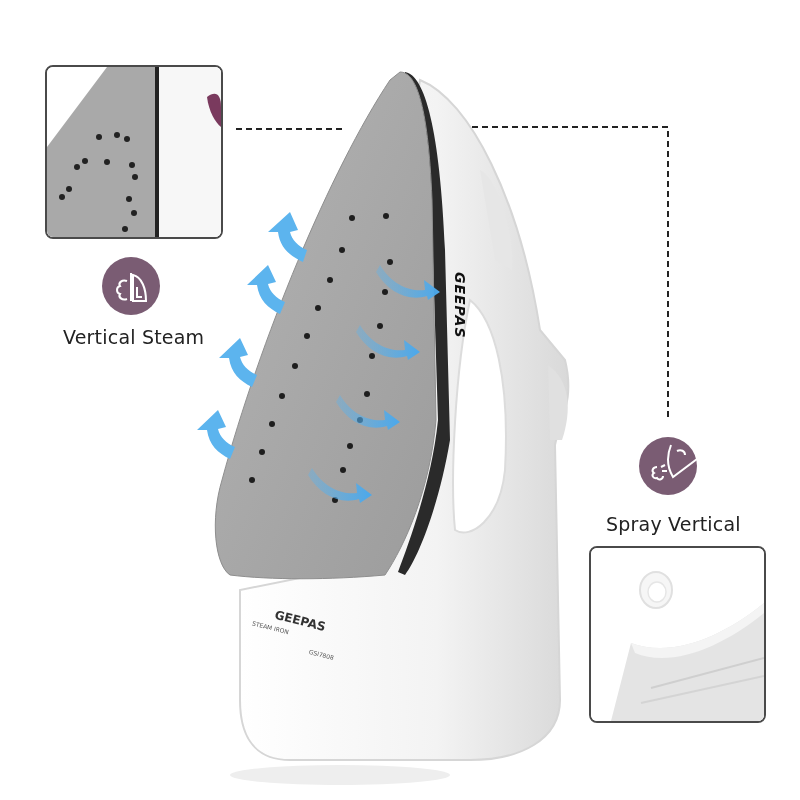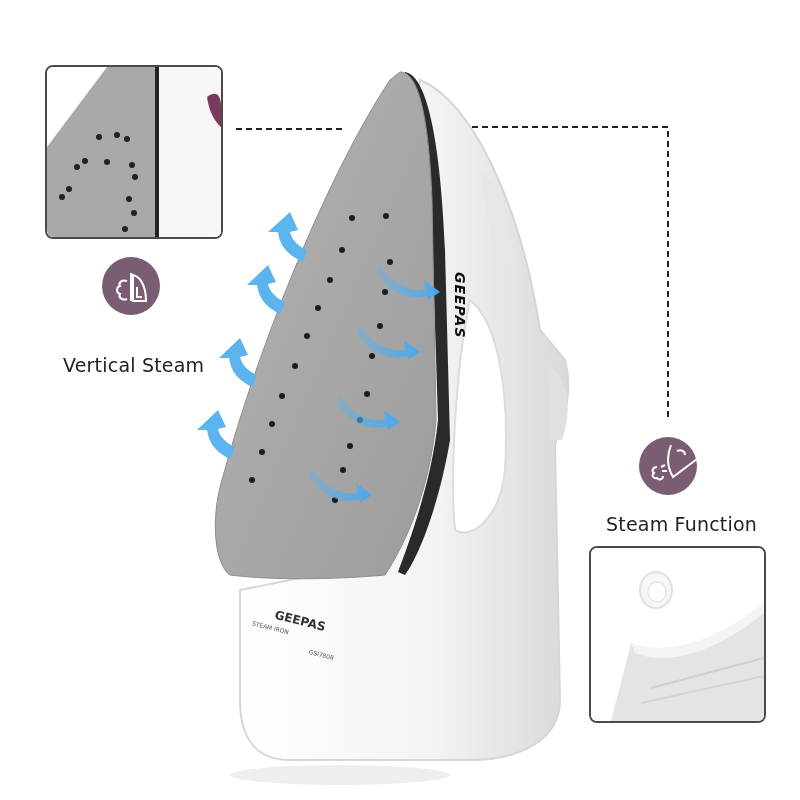--- a/index.html
+++ b/index.html
@@ -124,33 +124,33 @@
 <div class="badge" style="left:102px;top:257px;">
   <svg width="58" height="58" viewBox="0 0 58 58">
     <g fill="none" stroke="#fff" stroke-width="2">
       <path d="M29 16 L29 44"></path>
       <path d="M31 18 C40 20 44 32 44 44 L31 44 Z"></path>
       <path d="M35 30 L35 40 L40 40"></path>
       <path d="M25 24 C20 22 16 26 18 29 C14 30 14 36 18 37 C16 40 20 44 25 42"></path>
     </g>
   </svg>
 </div>
-<div class="label" style="left:63px;top:326px;margin-top:28px;">Vertical Steam</div>
+<div class="label" style="left:63px;top:326px;">Vertical Steam</div>
 
 <div class="badge" style="left:639px;top:437px;">
   <svg width="58" height="58" viewBox="0 0 58 58">
     <g fill="none" stroke="#fff" stroke-width="2">
       <path d="M32 8 C28 18 28 30 34 40 L58 22"></path>
       <path d="M38 14 C42 12 46 14 46 18"></path>
       <path d="M18 30 C14 30 12 34 15 36 C12 38 14 42 18 41 C20 44 24 42 24 39"></path>
       <path d="M22 30 L26 28 M23 34 L28 34"></path>
     </g>
   </svg>
 </div>
-<div class="label" style="left:606px;top:513px;">Steam Function</div>
+<div class="label" style="left:606px;top:513px;">Spray Vertical</div>
 
 <div class="inset" style="left:589px;top:546px;width:173px;height:173px;">
   <svg width="173" height="173" viewBox="0 0 173 173">
     <rect width="173" height="173" fill="#ffffff"></rect>
     <path d="M40 95 C80 110 130 90 173 55 L173 173 L20 173 Z" fill="#e4e4e4"></path>
     <path d="M40 95 C80 110 130 90 173 55 L173 65 C130 100 80 120 44 105 Z" fill="#f4f4f4"></path>
     <path d="M60 140 L173 110" stroke="#cfcfcf" stroke-width="2"></path>
     <path d="M50 155 L173 128" stroke="#d4d4d4" stroke-width="2"></path>
     <ellipse cx="65" cy="42" rx="16" ry="18" fill="#f6f6f6" stroke="#e0e0e0" stroke-width="2"></ellipse>
     <ellipse cx="66" cy="44" rx="9" ry="10" fill="#ffffff" stroke="#e6e6e6" stroke-width="1.5"></ellipse>

